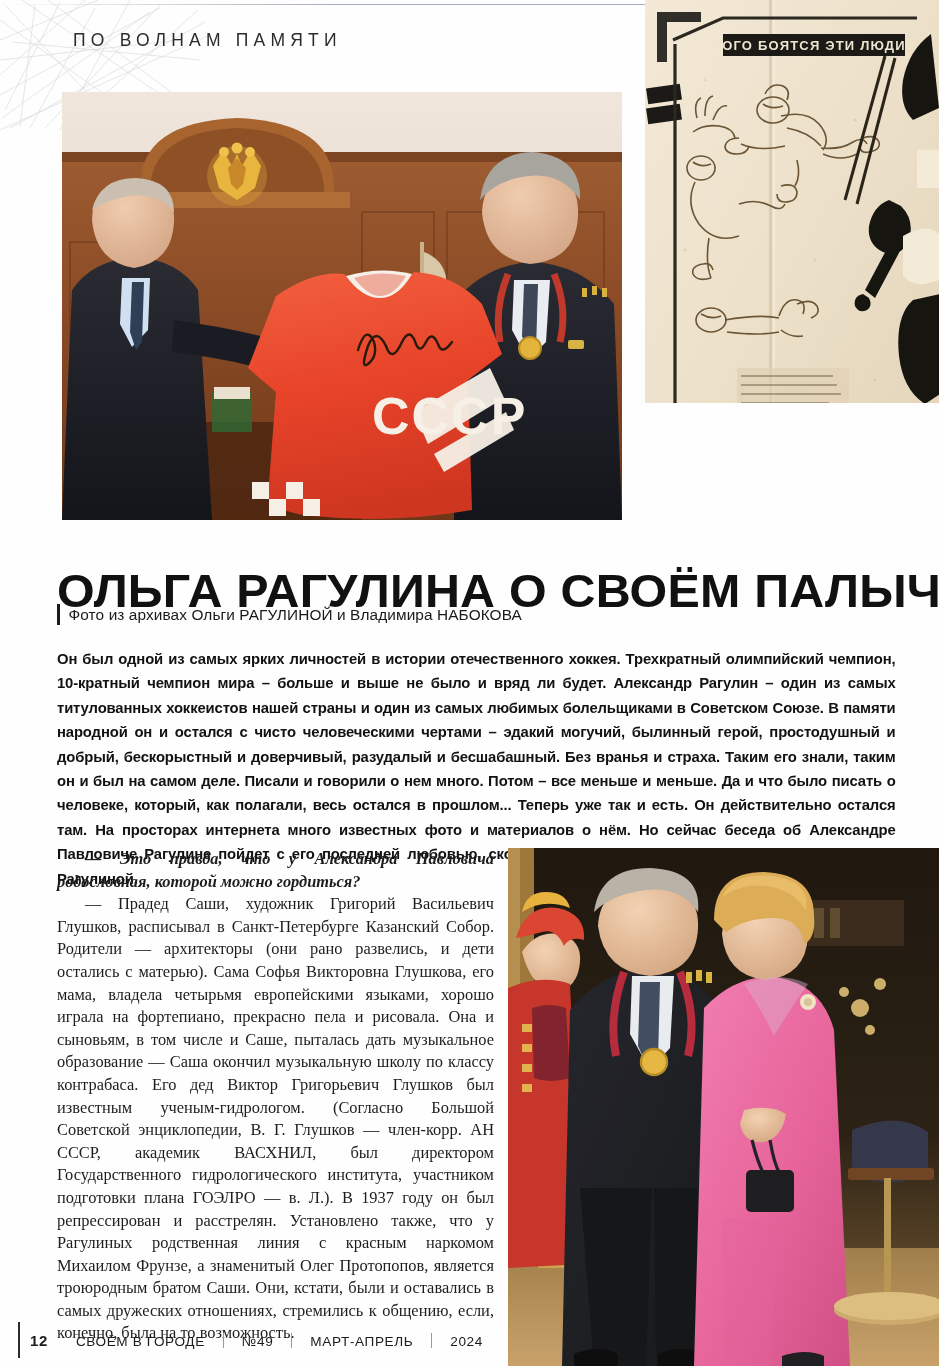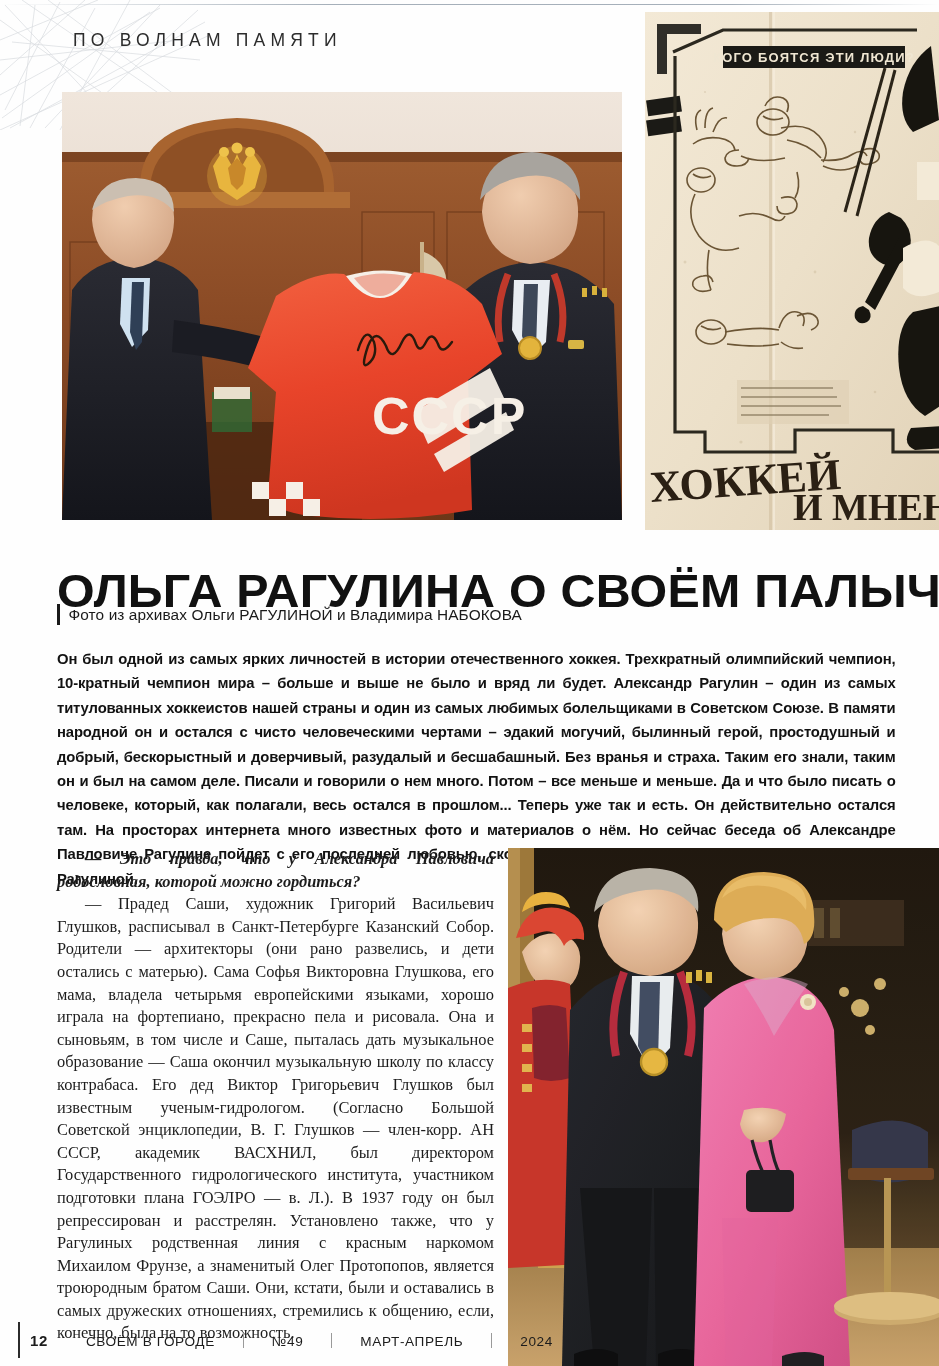--- a/index.html
+++ b/index.html
@@ -28,21 +28,21 @@
   }
   .top-hairline{
     position:absolute;left:0;top:4px;width:939px;height:1px;
     background:linear-gradient(90deg,rgba(160,170,180,0) 0%,rgba(150,162,174,.85) 35%,rgba(150,162,174,.85) 78%,rgba(160,170,180,0) 100%);
   }
 
   
   .photo{position:absolute;overflow:hidden;}
 
   #photo-main{left:62px;top:92px;width:560px;height:428px;background:#e9e2d9;}
-  #photo-clip{left:645px;top:12px;width:294px;height:518px;background:#ec4899;}
+  #photo-clip{left:645px;top:0px;width:294px;height:403px;background:#ec4899;}
   #photo-couple{left:508px;top:848px;width:431px;height:518px;background:#2a1d14;}
 
   
   .headline{
     position:absolute;left:57px;top:534px;width:870px;
     font-size:47px;line-height:52px;font-weight:700;
     color:#111;letter-spacing:.2px;white-space:nowrap;
     transform:scaleX(1.03);transform-origin:left center;
   }
   .sub-wrap{
@@ -70,21 +70,21 @@
     font-size:16.4px;line-height:22.6px;
     color:#1d1d1d;text-align:justify;
     -webkit-hyphens:auto;hyphens:auto;
   }
   .col p{margin:0;text-indent:28px;}
   .col p.q{font-weight:700;font-style:italic;}
 
   
   .footer{
     position:absolute;left:30px;top:1331px;
-    display:flex;align-items:baseline;gap:18px;
+    display:flex;align-items:baseline;gap:8px;
     font-size:13.6px;color:#1c1c1c;letter-spacing:.6px;
   }
   .footer .pg{font-weight:700;font-size:15px;margin-right:20px;}
   .footer .sep{
     display:inline-block;width:1px;height:15px;background:#9a9a9a;
     margin:0 10px;position:relative;top:2px;
   }
   .footer .it{white-space:nowrap;}
 </style>
 </head>

